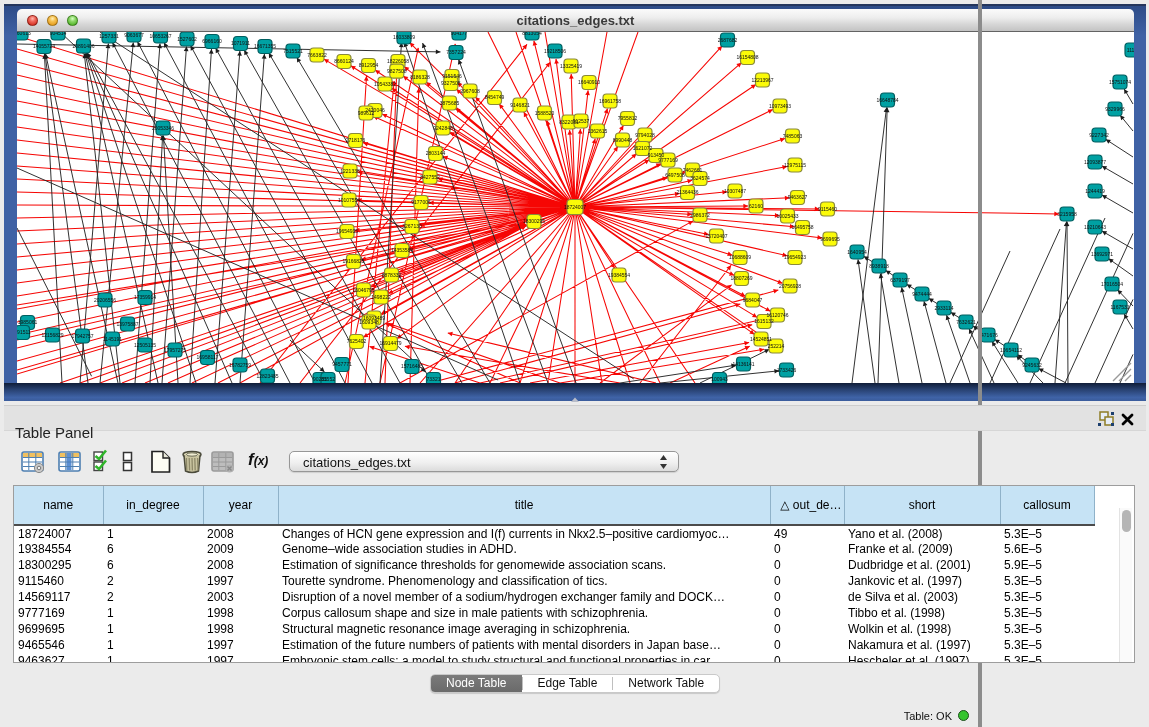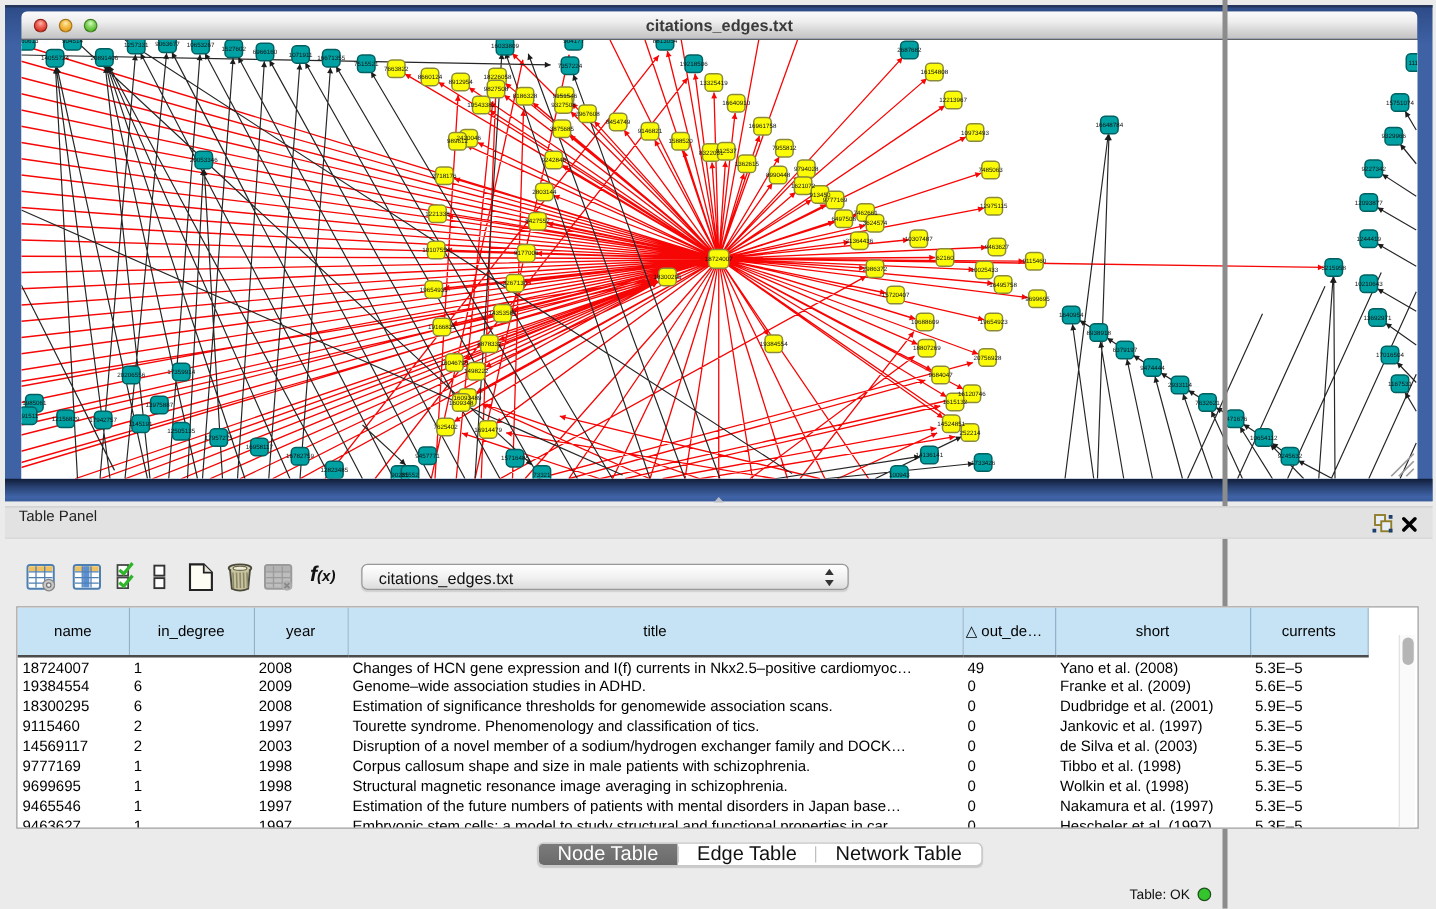--- a/index.html
+++ b/index.html
@@ -9,33 +9,33 @@
 #frame .topline{position:absolute;left:0;top:0;width:100%;height:2px;background:#24365c}
 #botband{position:absolute;left:4px;top:383px;width:1142px;height:18px;background:linear-gradient(180deg,#101d38 0%,#27406f 35%,#3f63a7 80%,#3a5c9c 100%)}
 #titlebar{position:absolute;left:17px;top:9px;width:1117px;height:23px;border-radius:5px 5px 0 0;
  background:linear-gradient(180deg,#fbfbfb 0%,#ededed 40%,#d6d6d6 70%,#c3c3c3 100%);
  border-bottom:1px solid #636363}
 #titlebar .tt{position:absolute;width:100%;text-align:center;top:4px;font-size:13px;font-weight:bold;color:#3a3a3a}
 .light{position:absolute;top:6px;width:11px;height:11px;border-radius:50%;}
 #canvas{position:absolute;left:17px;top:32px;width:1117px;height:351px;background:#fff;overflow:hidden}
 
 #tpbar{position:absolute;left:4px;top:405px;width:1142px;height:26px;background:#e2e2e2;border-top:1px solid #cdcdcd;border-bottom:1px solid #d6d6d6}
-#tpbar .lbl{position:absolute;left:11px;top:0;font-size:12px;color:#222}
+#tpbar .lbl{position:absolute;left:11px;top:18px;font-size:15px;color:#222}
 #combo{position:absolute;left:289px;top:451px;width:390px;height:21px;border:1px solid #979797;border-radius:5px;
  background:linear-gradient(180deg,#ffffff 0%,#f0f0f0 55%,#dcdcdc 100%);box-shadow:0 1px 1px rgba(0,0,0,.12)}
 #combo .ct{position:absolute;left:13px;top:3px;font-size:13px;color:#111}
 #tablewrap{position:absolute;left:13px;top:485px;width:1122px;height:178px;background:#fff;border:1px solid #9d9d9d;overflow:hidden}
 table.dt{border-collapse:collapse;table-layout:fixed;width:1080px;font-size:12px;color:#000}
 table.dt th{background:#c6e3f5;border-right:1px solid #8fb2c9;border-bottom:2px solid #4b4b4b;font-weight:normal;font-size:12px;height:20px;padding:12px 2px;overflow:hidden;white-space:nowrap}
 table.dt td{height:16px;padding:0 2px 0 4px;overflow:hidden;white-space:nowrap}
 #vscroll{position:absolute;right:2px;top:22px;width:13px;height:154px;background:#fafafa;border-left:1px solid #e3e3e3}
 #vthumb{position:absolute;left:1.5px;top:2px;width:9px;height:22px;border-radius:5px;background:#b5b5b5}
 #tabs{position:absolute;left:430px;top:674px;height:19px;border-radius:5px;background:#fff;
  border:1px solid #c9c9c9;box-shadow:0 1px 1px rgba(0,0,0,.15);display:flex;overflow:hidden}
-#tabs .seg{font-size:16px;line-height:17px;padding:0 15px;color:#111}
+#tabs .seg{font-size:12px;line-height:17px;padding:0 15px;color:#111}
 #tabs .seg.sel{background:linear-gradient(180deg,#7b7b7b,#6a6a6a);color:#fff}
 #tabs .sep{width:1px;background:#bfbfbf;margin:2px 0}
 #memlbl{position:absolute;right:30px;top:710px;font-size:11px;color:#111}
 #memdot{position:absolute;right:13px;top:710px;width:11px;height:11px;border-radius:50%;background:#35c42e;border:1.5px solid #1d4f1b}
 .icon{position:absolute;top:449px}
 </style></head><body>
 <div id="stage">
 <div id="frame">
       <div class="topline"></div>
     </div>
@@ -608,23 +608,23 @@
       </svg>
 </div>
 <div id="tablewrap">
       <table class="dt">
         <tbody>
           <tr>
             <th style="width:89px">name</th>
             <th style="width:100px">in_degree</th>
             <th style="width:75px">year</th>
             <th style="width:492px">title</th>
-            <th style="width:74px;text-align:left">△ out_de…</th>
+            <th style="width:74px;text-align:right">△ out_de…</th>
             <th style="width:156px">short</th>
-            <th style="width:94px">currents</th>
+            <th style="width:94px">callosum</th>
           </tr>
           <tr>
             <td>18724007</td>
             <td>1</td>
             <td>2008</td>
             <td>Changes of HCN gene expression and I(f) currents in Nkx2.5–positive cardiomyoc…</td>
             <td>49</td>
             <td>Yano et al. (2008)</td>
             <td>5.3E–5</td>
           </tr>

